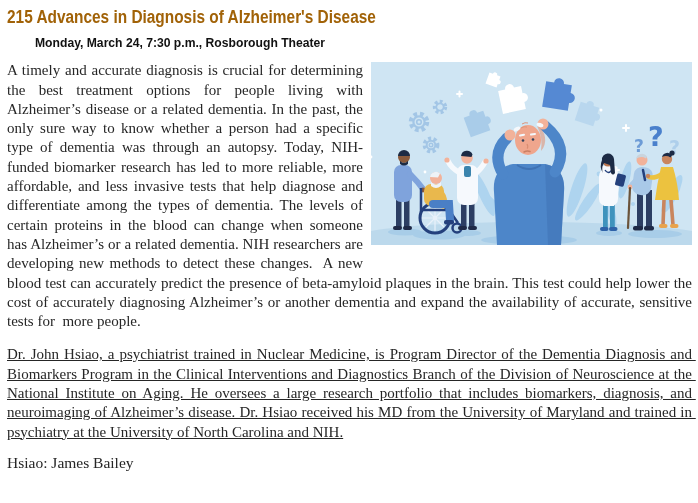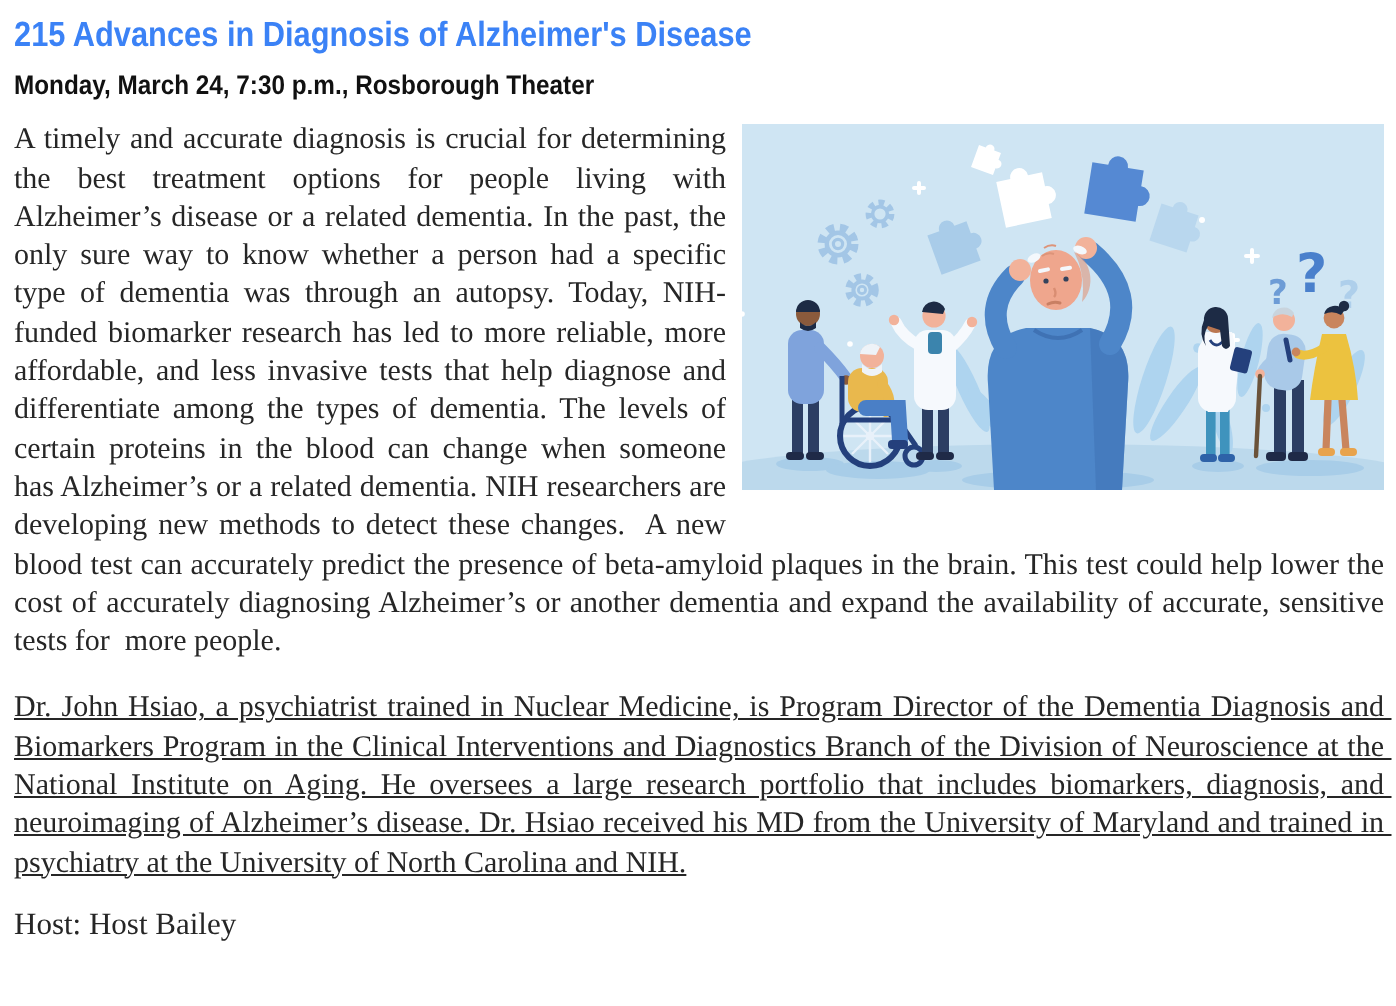--- a/index.html
+++ b/index.html
@@ -2,24 +2,24 @@
 <html><head>
 <meta charset="utf-8">
 <style>
   html,body{margin:0;padding:0;background:#ffffff;}
   body{width:698px;height:503px;overflow:hidden;font-family:"Liberation Serif",serif;color:#262626;}
   .page{padding:6px 6px 0 7px;}
 
   
   .hdr{margin:0 0 10px 0;}
   .title{font-family:"Liberation Sans",sans-serif;font-weight:bold;font-size:17.5px;
-         color:#3b82f6;margin:2px 0 8px 0;line-height:1.1;}
+         color:#a16207;margin:2px 0 8px 0;line-height:1.1;}
   .squeeze{display:inline-block;transform:scaleX(0.88);transform-origin:0 50%;white-space:nowrap;}
   .meta{font-family:"Liberation Sans",sans-serif;font-weight:bold;font-size:13.5px;
-        color:#111;line-height:16px;}
+        color:#111;line-height:16px;margin-left:28px;}
   .meta .squeeze{transform:scaleX(0.9);}
 
   
   .body-para{font-size:15px;line-height:19.3px;text-align:justify;margin:0;
              white-space:pre-wrap;}
   .para2{margin-top:14px;text-decoration:underline;}
   .host{margin-top:12px;font-size:15.5px;text-align:left;}
 
   
   figure.illus{float:right;width:321px;height:183px;margin:1px 0 28px 8px;padding:0;}
@@ -218,15 +218,15 @@
         </g>
       </svg>
     </figure>
 
     <p class="body-para">A timely and accurate diagnosis is crucial for determining the best treatment options for people living with Alzheimer’s disease or a related dementia. In the past, the only sure way to know whether a person had a specific type of dementia was through an autopsy. Today, NIH-funded biomarker research has led to more reliable, more affordable, and less invasive tests that help diagnose and differentiate among the types of dementia. The levels of certain proteins in the blood can change when someone has Alzheimer’s or a related dementia. NIH researchers are developing new methods to detect these changes.  A new blood test can accurately predict the presence of beta-amyloid plaques in the brain. This test could help lower the cost of accurately diagnosing Alzheimer’s or another dementia and expand the availability of accurate, sensitive tests for  more people.</p>
     <div class="clear"></div>
   </div>
 
   <p class="body-para para2">Dr. John Hsiao, a psychiatrist trained in Nuclear Medicine, is Program Director of the Dementia Diagnosis and Biomarkers Program in the Clinical Interventions and Diagnostics Branch of the Division of Neuroscience at the National Institute on Aging. He oversees a large research portfolio that includes biomarkers, diagnosis, and neuroimaging of Alzheimer’s disease. Dr. Hsiao received his MD from the University of Maryland and trained in psychiatry at the University of North Carolina and NIH.</p>
 
-  <p class="host">Host: Host Bailey</p>
+  <p class="host">Hsiao: James Bailey</p>
 
 </div>
 
 </body></html>

